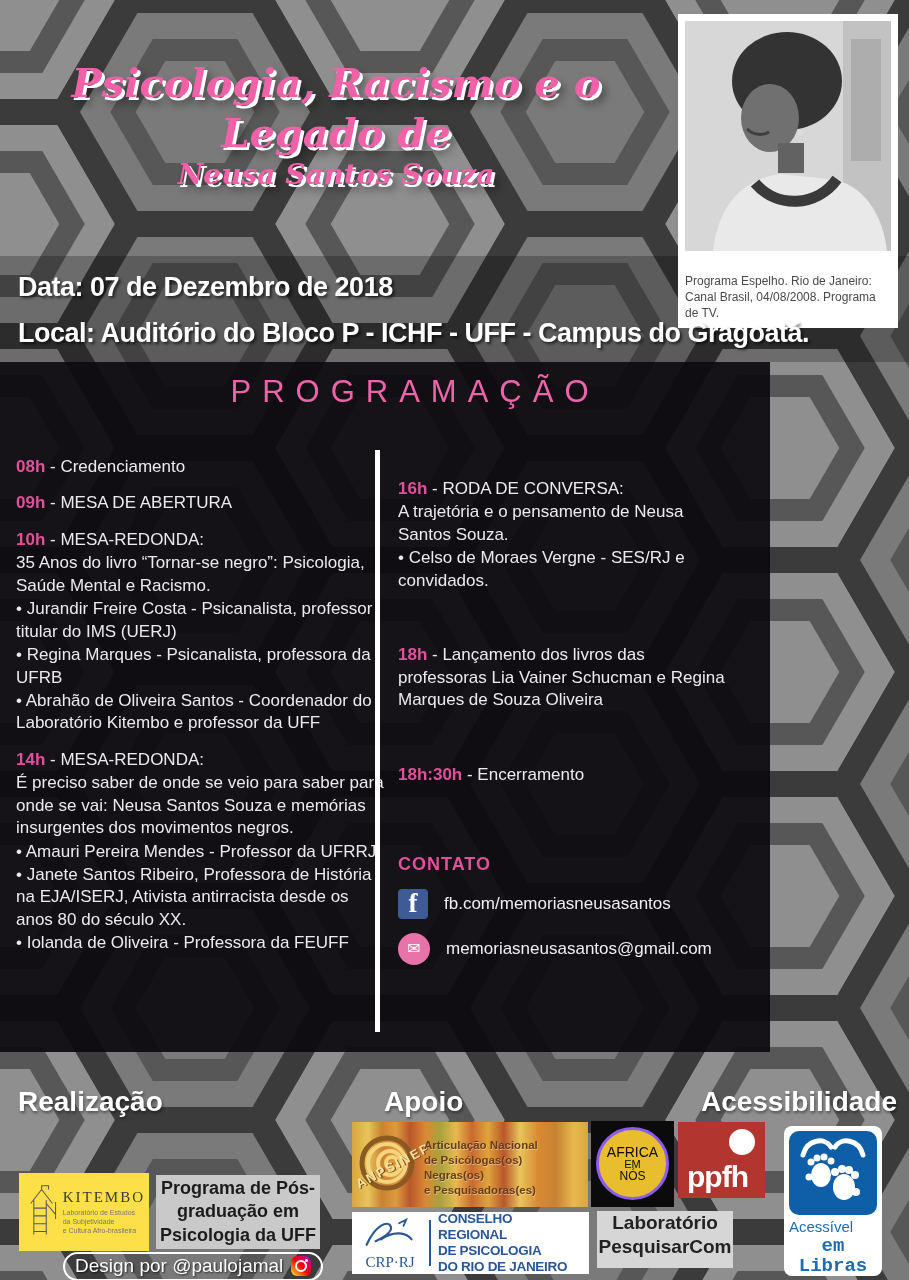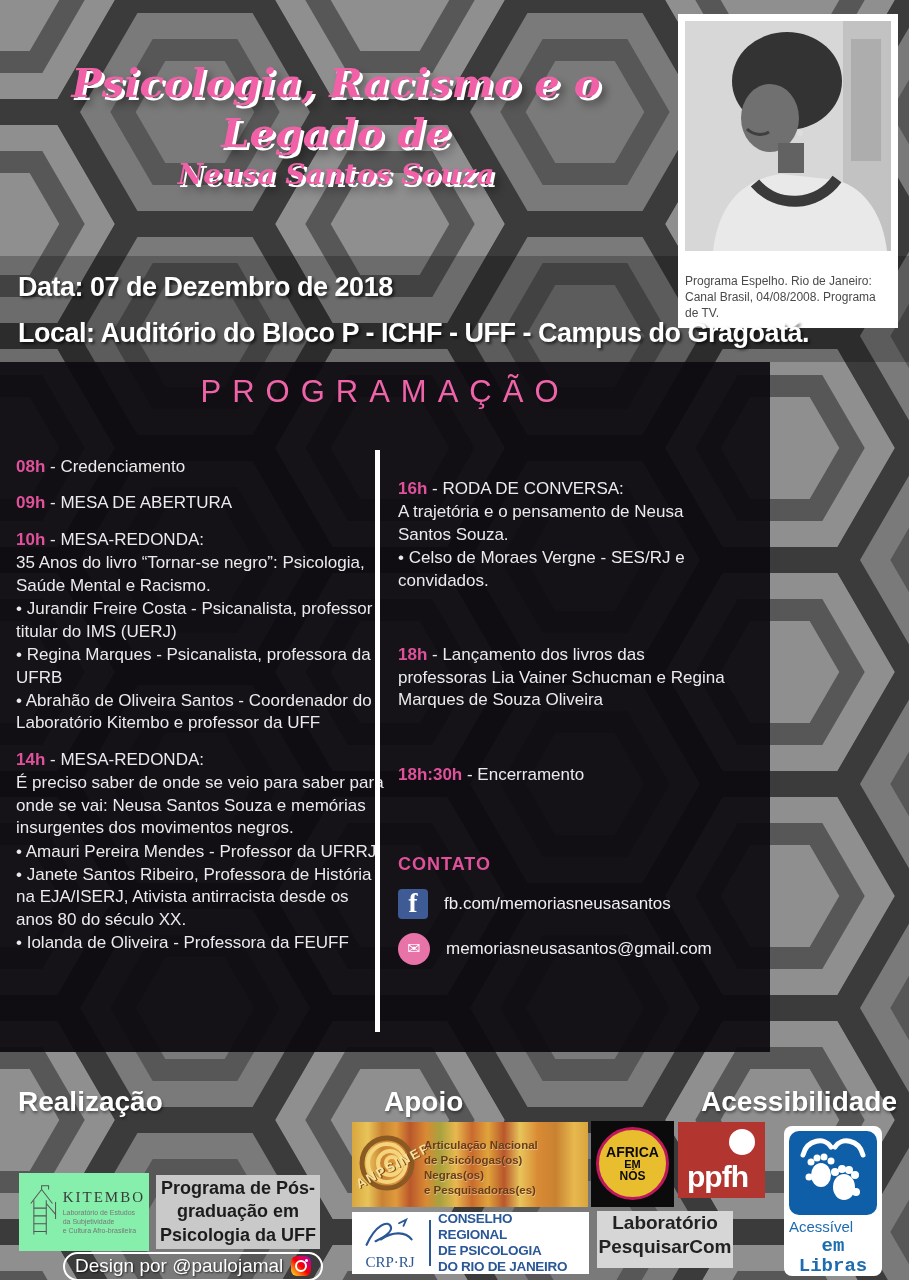--- a/index.html
+++ b/index.html
@@ -19,21 +19,21 @@
   
   .photo-card{left:678px;top:14px;width:220px;background:#fff;padding:7px 7px 6px 7px;box-sizing:border-box;}
   .photo-img{display:block;width:206px;height:230px;}
   .photo-caption{font-size:12px;color:#4a4a4a;line-height:1.35;padding-top:22px;}
 
   
   .dateloc{left:18px;top:264px;width:880px;color:#fff;font-weight:800;font-size:27px;line-height:1.72;letter-spacing:-0.5px;
            text-shadow:2px 2px 3px rgba(0,0,0,0.65);}
 
   
-  .prog-heading{left:0;top:374px;width:770px;text-align:center;color:#ef63a8;font-size:31px;letter-spacing:11px;font-weight:400;}
+  .prog-heading{left:0;top:374px;width:770px;text-align:center;color:#ef63a8;font-size:31px;letter-spacing:11px;font-weight:400;padding-left:30px;}
 
   
   .col-left{left:16px;top:456px;width:370px;}
   .col-right{left:398px;top:478px;width:330px;}
   .divider{left:375px;top:450px;width:5px;height:582px;background:#ffffff;}
   .sched-head{font-size:17px;color:#eceaec;line-height:1.32;}
   .sched-head .time{color:#e0519b;font-weight:bold;}
   .sched-detail{font-size:17px;color:#eceaec;line-height:1.32;margin-top:1px;}
   .col-left .sched-item{margin-bottom:14px;}
   .col-right .sched-item{margin-bottom:52px;}
@@ -54,22 +54,22 @@
   .hd-acessibilidade{right:12px;top:1086px;text-align:right;}
 
   
   .logo-anpsinep{left:352px;top:1122px;width:236px;height:85px;
     background:linear-gradient(90deg,#d9a63e 0px,#e8c45a 16px,#c98232 30px,#e09a3c 44px,#b9572b 58px,#d98a34 74px,#a8a23e 88px,#e8b84e 104px,#c96a2e 120px,#e0a43c 136px,#b9572b 152px,#e8c45a 168px,#d98a34 186px,#c98232 204px,#e8b84e 222px,#d9a63e 236px);}
   .anp-spiral{position:absolute;left:6px;top:12px;}
   .anp-acronym{position:absolute;left:0px;top:36px;transform:rotate(-28deg);color:#f7e3a0;font-weight:bold;font-size:13px;letter-spacing:2px;text-shadow:1px 1px 0 #7a4a12;}
   .anp-text{position:absolute;left:72px;top:16px;width:160px;color:#6b3c14;font-weight:bold;font-size:11.5px;line-height:1.3;text-shadow:0.5px 0.5px 0 rgba(255,255,255,0.4);}
 
   .logo-africa{left:591px;top:1121px;width:83px;height:86px;background:#0b0b0b;}
-  .africa-circle{position:absolute;left:5px;top:6px;width:67px;height:67px;border:3px solid #be185d;border-radius:50%;background:#e8bd2e;
-                 display:flex;flex-direction:column;align-items:center;justify-content:center;color:#0b0b0b;font-weight:bold;line-height:1.0;}
+  .africa-circle{position:absolute;left:5px;top:6px;width:67px;height:67px;border:3px solid #8b5cf6;border-radius:50%;background:#e8bd2e;
+                 display:flex;flex-direction:column;align-items:center;justify-content:center;color:#0b0b0b;font-weight:normal;line-height:1.0;}
   .africa-circle div:nth-child(1){font-size:14px;}
   .africa-circle div:nth-child(2){font-size:11px;}
   .africa-circle div:nth-child(3){font-size:12px;}
 
   .logo-ppfh{left:678px;top:1122px;width:87px;height:76px;background:#b23530;}
   .ppfh-circle{position:absolute;right:10px;top:7px;width:26px;height:26px;background:#fff;border-radius:50%;}
   .ppfh-label{position:absolute;left:9px;bottom:4px;color:#fff;font-weight:bold;font-size:30px;letter-spacing:-1px;}
 
   .logo-libras{left:784px;top:1126px;width:98px;height:150px;background:#fff;border-radius:8px;padding:5px;box-sizing:border-box;}
   .libras-box{width:88px;height:84px;background:#0e5fa8;border-radius:10px;}
@@ -79,21 +79,21 @@
 
   .logo-crp{left:352px;top:1212px;width:237px;height:62px;background:#fff;display:flex;align-items:center;padding:4px 6px;box-sizing:border-box;gap:7px;}
   .crp-mark{flex:0 0 auto;width:64px;text-align:center;}
   .crp-acronym{color:#2a5795;font-family:Liberation Serif, serif;font-size:15px;margin-top:-2px;}
   .crp-sep{flex:0 0 auto;width:2px;height:46px;background:#2a5795;}
   .crp-text{color:#2a5795;font-weight:bold;font-size:13.5px;line-height:1.2;letter-spacing:-0.3px;}
 
   .logo-lab{left:597px;top:1211px;width:136px;height:57px;background:#d6d6d6;display:flex;flex-direction:column;align-items:center;justify-content:flex-start;
             color:#222;font-weight:bold;font-size:19px;line-height:1.25;}
 
-  .logo-kitembo{left:19px;top:1173px;width:130px;height:78px;background:#86efac;display:flex;align-items:center;padding:4px;box-sizing:border-box;gap:4px;}
+  .logo-kitembo{left:19px;top:1173px;width:130px;height:78px;background:#fde047;display:flex;align-items:center;padding:4px;box-sizing:border-box;gap:4px;}
   .kit-name{color:#3a3a3a;font-family:"Liberation Serif",serif;font-size:15px;letter-spacing:2px;}
   .kit-sub{color:#777;font-size:7px;line-height:1.3;margin-top:2px;}
 
   .box-posgrad{left:156px;top:1175px;width:164px;height:74px;background:#c9c9c9;display:flex;flex-direction:column;align-items:center;justify-content:center;
                color:#1c1c1c;font-weight:bold;font-size:18px;line-height:1.3;text-align:center;}
 
   
   .credit{left:63px;top:1252px;display:inline-flex;align-items:center;gap:8px;border:2px solid #fff;border-radius:16px;padding:1px 10px 2px 10px;
           color:#fff;font-size:19px;text-shadow:1px 1px 2px rgba(0,0,0,0.7);}
   .ig-icon{position:relative;width:20px;height:20px;border-radius:6px;background:linear-gradient(45deg,#ffd521 5%,#f50000 50%,#b900b4 95%);}

